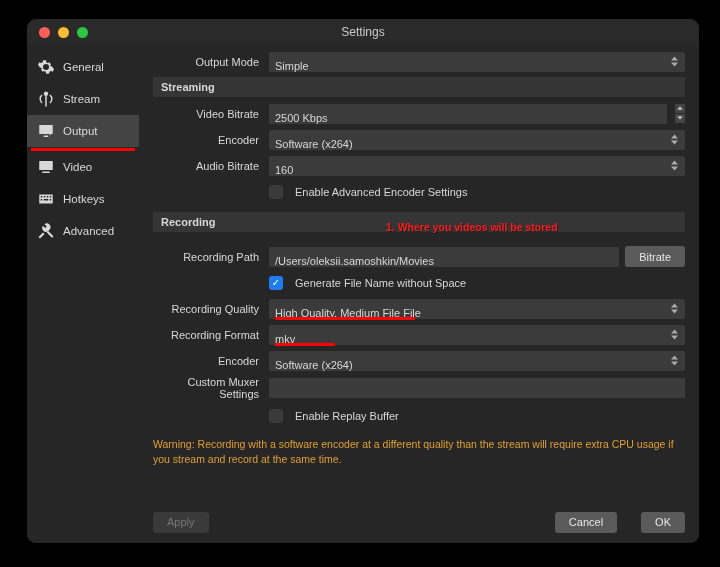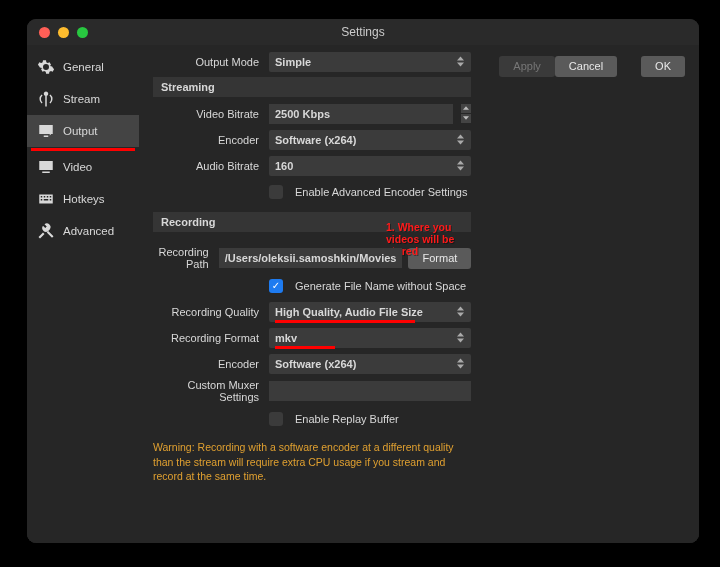--- a/index.html
+++ b/index.html
@@ -12,26 +12,26 @@
   .dot.yel{background:#febc2e;}
   .dot.grn{background:#28c840;}
   .title{position:absolute;left:0;right:0;text-align:center;font-size:12px;color:#ccc;}
   .body{flex:1;display:flex;background:#262626;}
   .sidebar{width:112px;background:#262626;padding-top:6px;}
   .sb-item{display:flex;align-items:center;gap:8px;padding:7px 10px;color:#d8d8d8;font-size:11.5px;cursor:pointer;}
   .sb-item.active{background:#444;}
   .sb-item .ico{width:18px;height:18px;display:flex;align-items:center;justify-content:center;}
   .sb-item svg{fill:#d8d8d8;}
   .red-underline{height:3px;background:#ff0000;margin-top:1px;}
-  .content{flex:1;display:flex;background:#262626;overflow:hidden;}
+  .content{flex:1;display:flex;flex-direction:column;background:#262626;overflow:hidden;}
   .scroll{flex:1;overflow:auto;padding:6px 14px 0 14px;}
   .row{display:flex;align-items:center;margin-bottom:5px;min-height:21px;}
   .row .lbl{width:116px;text-align:right;padding-right:10px;font-size:11px;color:#d8d8d8;}
   .row .fld{flex:1;display:flex;align-items:center;gap:6px;}
-  .select,.input{height:20px;background:#3b3b3b;color:#d8d8d8;font-size:11px;padding:0 6px;border:none;display:flex;align-items:center;position:relative;flex:1;font-weight:bold;}
+  .select,.input{height:20px;background:#3b3b3b;color:#d8d8d8;font-size:11px;padding:0 6px;border:none;display:flex;align-items:flex-end;position:relative;flex:1;}
   .select{border-radius:2px;}
   .input{background:#3b3b3b;}
   .stepper{width:10px;display:flex;flex-direction:column;margin-left:2px;}
   .stepper div{height:9px;background:#444;margin-bottom:1px;display:flex;align-items:center;justify-content:center;}
   .stepper svg{width:6px;height:6px;fill:#bbb;}
   .chev{position:absolute;right:4px;top:0;bottom:0;width:10px;display:flex;flex-direction:column;justify-content:center;gap:1px;}
   .chev svg{width:7px;height:5px;fill:#aaa;}
   .section-h{background:#353535;color:#d8d8d8;font-size:11px;font-weight:bold;padding:4px 8px;margin:4px 0 6px 0;}
   .checkbox{width:14px;height:14px;border-radius:3px;background:#3b3b3b;display:inline-flex;align-items:center;justify-content:center;margin-right:6px;}
   .checkbox.checked{background:#1e7bf0;}
@@ -201,38 +201,38 @@
 
         <div class="annot" style="left:247px;top:176px;">1. Where you videos will be stored</div>
 
         <div class="row" style="margin-top:14px;">
           <div class="lbl">Recording Path</div>
           <div class="fld">
             <div class="input" style="flex:1;">
                 <span>/Users/oleksii.samoshkin/Movies</span>
               </div>
             <button class="btn">
-                <span>Format</span>
+                <span>Bitrate</span>
               </button>
           </div>
         </div>
 
         <div class="row">
           <div class="lbl"></div>
           <div class="fld chk-row">
             <span class="checkbox checked"></span>
             <span>Generate File Name without Space</span>
           </div>
         </div>
 
         <div class="row" style="position:relative;">
           <div class="lbl">Recording Quality</div>
           <div class="fld">
             <div class="select">
-              <span>High Quality, Audio File Size</span>
+              <span>High Quality, Medium File File</span>
               <span class="chev">
                   <svg viewBox="0 0 10 6">
                     <path d="M0 6l5-6 5 6z"></path>
                   </svg>
                   <svg viewBox="0 0 10 6">
                     <path d="M0 0l5 6 5-6z"></path>
                   </svg>
                 </span>
             </div>
           </div>

